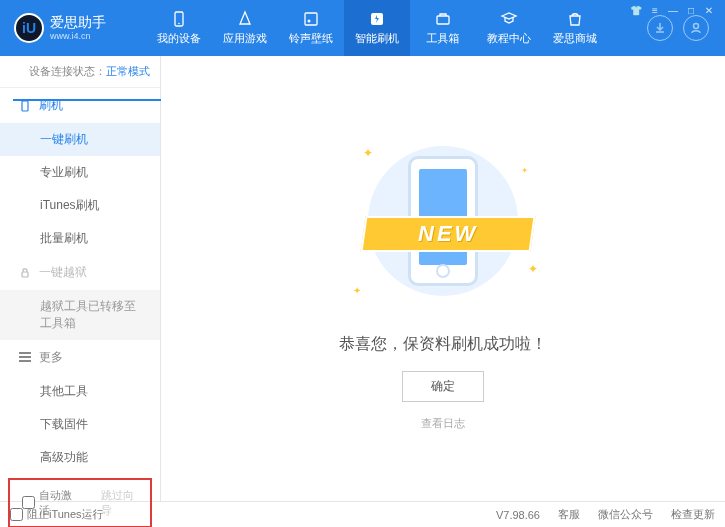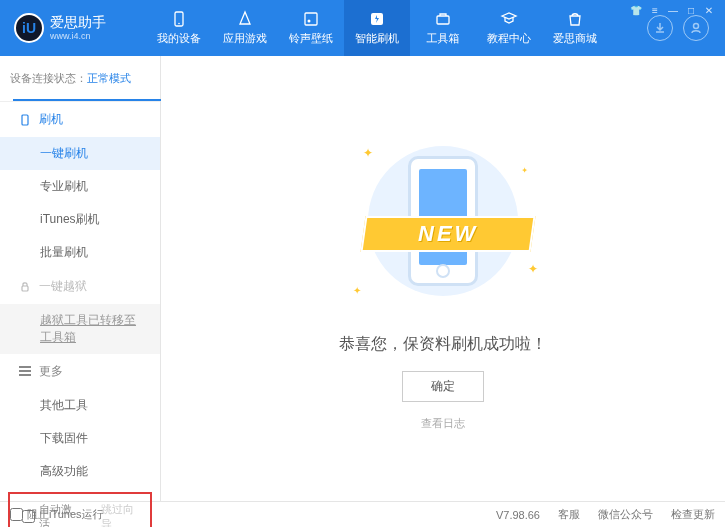--- a/index.html
+++ b/index.html
@@ -12,28 +12,28 @@
 .nav { display: flex; flex: 1; height: 100%; }
 .nav-item { width: 66px; display: flex; flex-direction: column; align-items: center; justify-content: center; color: #fff; font-size: 11px; gap: 3px; cursor: pointer; }
 .nav-item.active { background: #1c6fd1; }
 .nav-icon { width: 18px; height: 18px; display: flex; align-items: center; justify-content: center; }
 .header-right { display: flex; align-items: center; gap: 10px; padding-right: 8px; }
 .win-controls { position: absolute; top: 4px; right: 8px; display: flex; gap: 2px; }
 .win-btn { width: 16px; height: 12px; color: #cfe4fb; font-size: 10px; display: flex; align-items: center; justify-content: center; cursor: pointer; }
 .circle-btn { width: 26px; height: 26px; border: 1.5px solid #9dc9f6; border-radius: 50%; display: flex; align-items: center; justify-content: center; color: #fff; cursor: pointer; }
 .body-wrap { display: flex; height: calc(100% - 56px - 26px); }
 .sidebar { width: 161px; border-right: 1px solid #e5e5e5; display: flex; flex-direction: column; font-size: 12px; color: #555; }
-.status-bar { padding: 15px 10px; font-size: 11px; color: #888; border-bottom: 1px solid #eee; }
+.status-bar { padding: 8px 10px; font-size: 11px; color: #888; border-bottom: 1px solid #eee; text-align: right; }
 .status-mode { color: #2783e8; }
 .side-group { padding: 9px 16px; display: flex; align-items: center; gap: 8px; color: #666; font-size: 12px; border-left: 3px solid transparent; }
 .side-group.section { color: #888; }
 .side-item { padding: 8px 16px 8px 40px; font-size: 12px; color: #666; cursor: pointer; }
 .side-item.active { background: #e8f2fd; color: #2783e8; }
 .side-group.disabled { color: #bbb; }
-.side-item.gray { background: #f5f5f5; color: #999; padding-left: 40px; line-height: 1.4; text-decoration: underline; }
+.side-item.gray { background: #f5f5f5; color: #999; padding-left: 40px; line-height: 1.4; }
 .checkbox-row { padding: 8px 12px; border: 2px solid #e03b3b; margin: 4px 8px; display: flex; gap: 8px; align-items: center; font-size: 11px; color: #888; }
 .checkbox-row label { display: flex; align-items: center; gap: 4px; }
 .checkbox-row .ghost { visibility: hidden; }
 .checkbox-faded { color: #ccc; }
 .main { flex: 1; display: flex; flex-direction: column; align-items: center; justify-content: center; padding: 20px; }
 .phone-illus { position: relative; width: 200px; height: 180px; margin-top: 10px; }
 .circle-bg { width: 150px; height: 150px; border-radius: 50%; background: #e9f3ff; position: absolute; left: 25px; top: 10px; }
 .phone { width: 70px; height: 130px; background: #fff; border: 3px solid #cfe1f5; border-radius: 10px; position: absolute; left: 65px; top: 20px; }
 .phone::before { content: ""; position: absolute; top: 10px; left: 8px; right: 8px; bottom: 18px; background: #6db4ff; border-radius: 2px; }
 .phone::after { content: ""; position: absolute; bottom: 5px; left: 50%; transform: translateX(-50%); width: 10px; height: 10px; border: 2px solid #cfe1f5; border-radius: 50%; }

